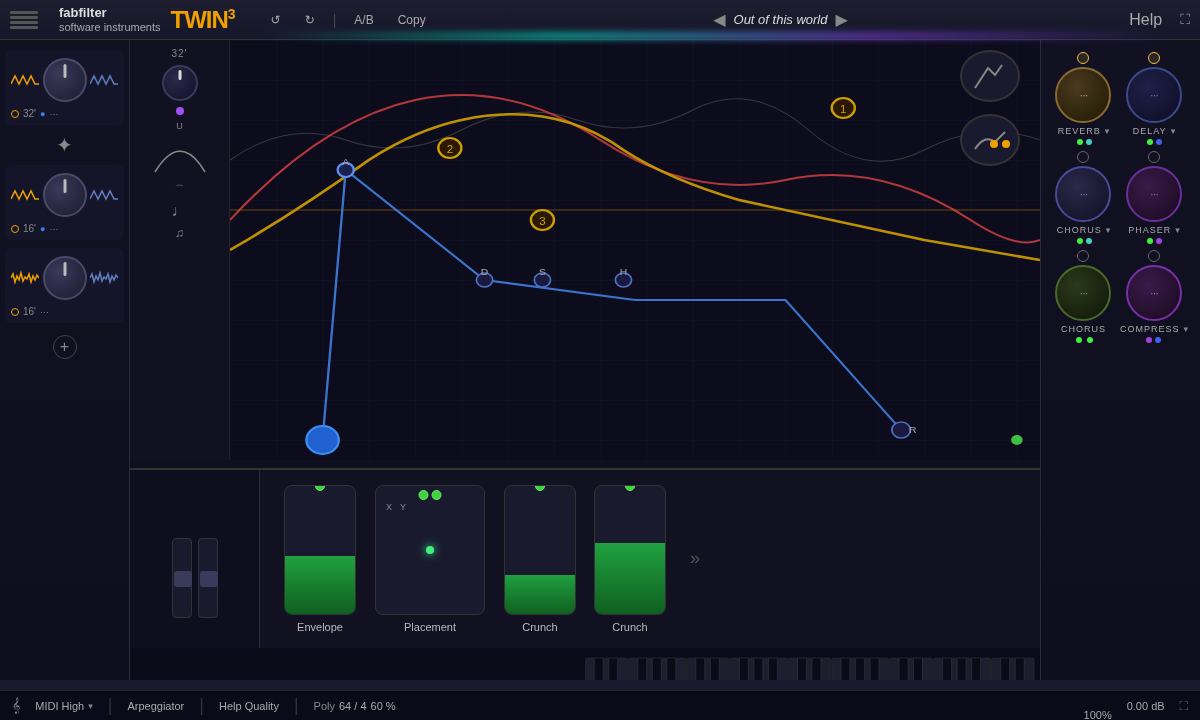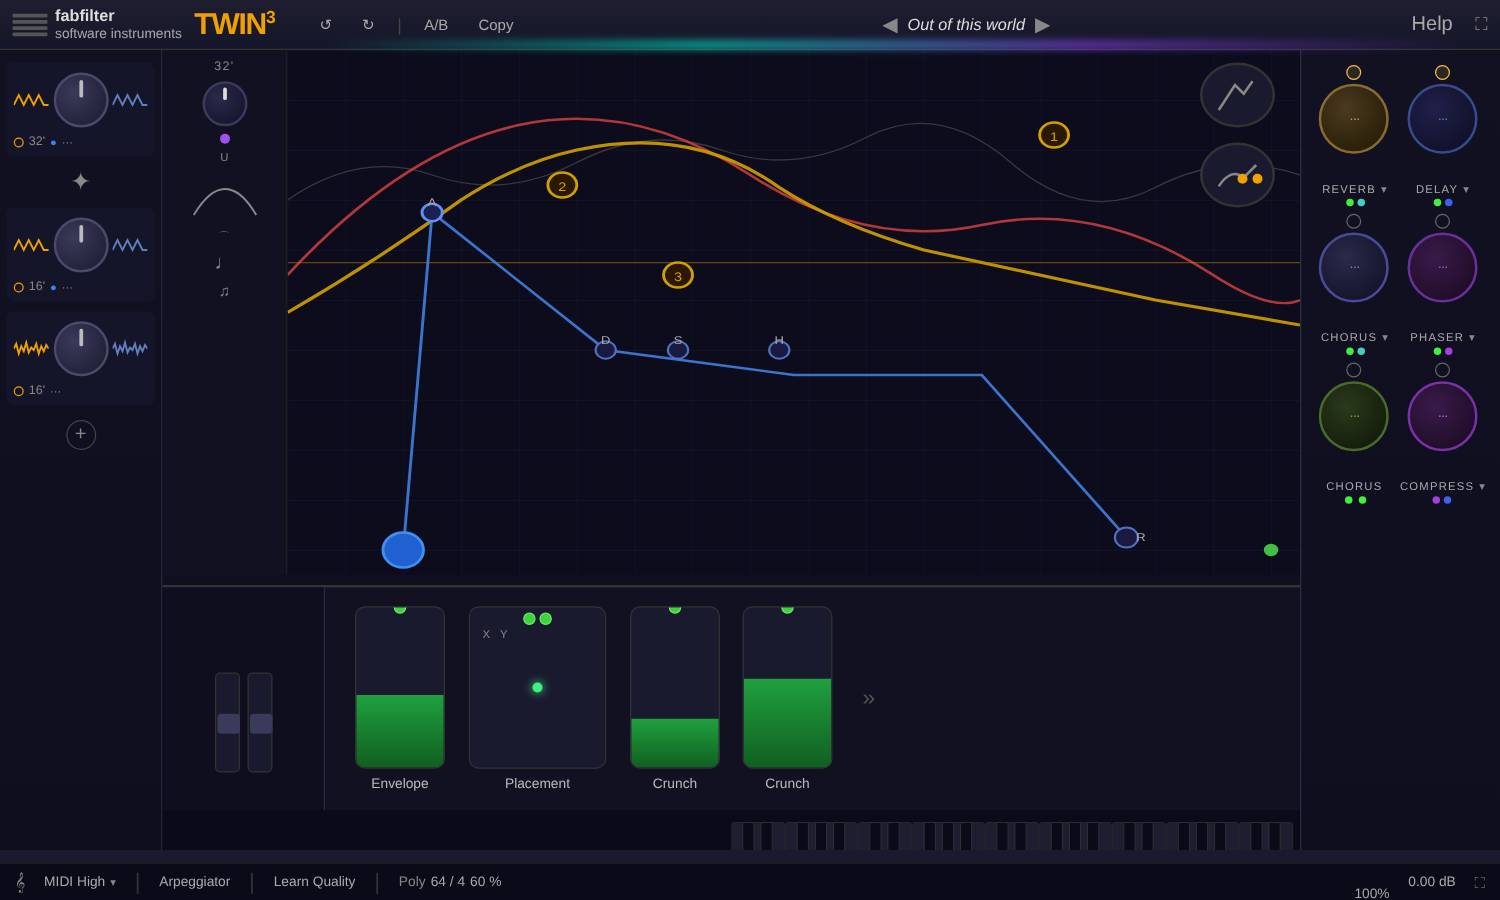--- a/index.html
+++ b/index.html
@@ -38,20 +38,21 @@
     }
     .logo-icon div {
       height: 3px;
       background: #555;
       border-radius: 1px;
     }
     .logo-text {
       font-size: 11px;
       color: #aaa;
       line-height: 1.2;
+      margin-left: 15px;
     }
     .logo-text .brand { color: #ddd; font-weight: bold; font-size: 13px; }
     .twin-logo {
       font-size: 24px;
       font-weight: 900;
       color: #f0a000;
       letter-spacing: -1px;
       margin-left: 4px;
     }
     .twin-logo sup { font-size: 14px; vertical-align: super; }
@@ -433,21 +434,20 @@
 
     
     .main-svg {
       width: 100%;
       height: 100%;
     }
     .fx-name-row {
       display: flex;
       align-items: center;
       gap: 4px;
-      margin-top: 20px;
     }
     .arrow-icon { font-size: 9px; color: #888; }
 
     .big-knob-outer {
       width: 56px;
       height: 56px;
       border-radius: 50%;
       display: flex;
       align-items: center;
       justify-content: center;
@@ -968,21 +968,21 @@
   <div class="status-item">
     <span class="status-dropdown">MIDI High</span>
     <span style="font-size:9px;">▾</span>
   </div>
   <div class="status-sep">|</div>
   <div class="status-item">
     <span class="status-dropdown">Arpeggiator</span>
   </div>
   <div class="status-sep">|</div>
   <div class="status-item">
-    <span class="status-dropdown">Learn Quality</span>
+    <span class="status-dropdown">Help Quality</span>
   </div>
   <div class="status-sep">|</div>
   <div class="status-item">
     <span>Poly</span>
     <span style="color:#aaa;">64 / 4</span>
     <span style="color:#aaa;">60 %</span>
   </div>
   <div style="flex:1;"></div>
   <div class="status-item">
     <span style="color:#aaa;margin-top:19px;">100%</span>

